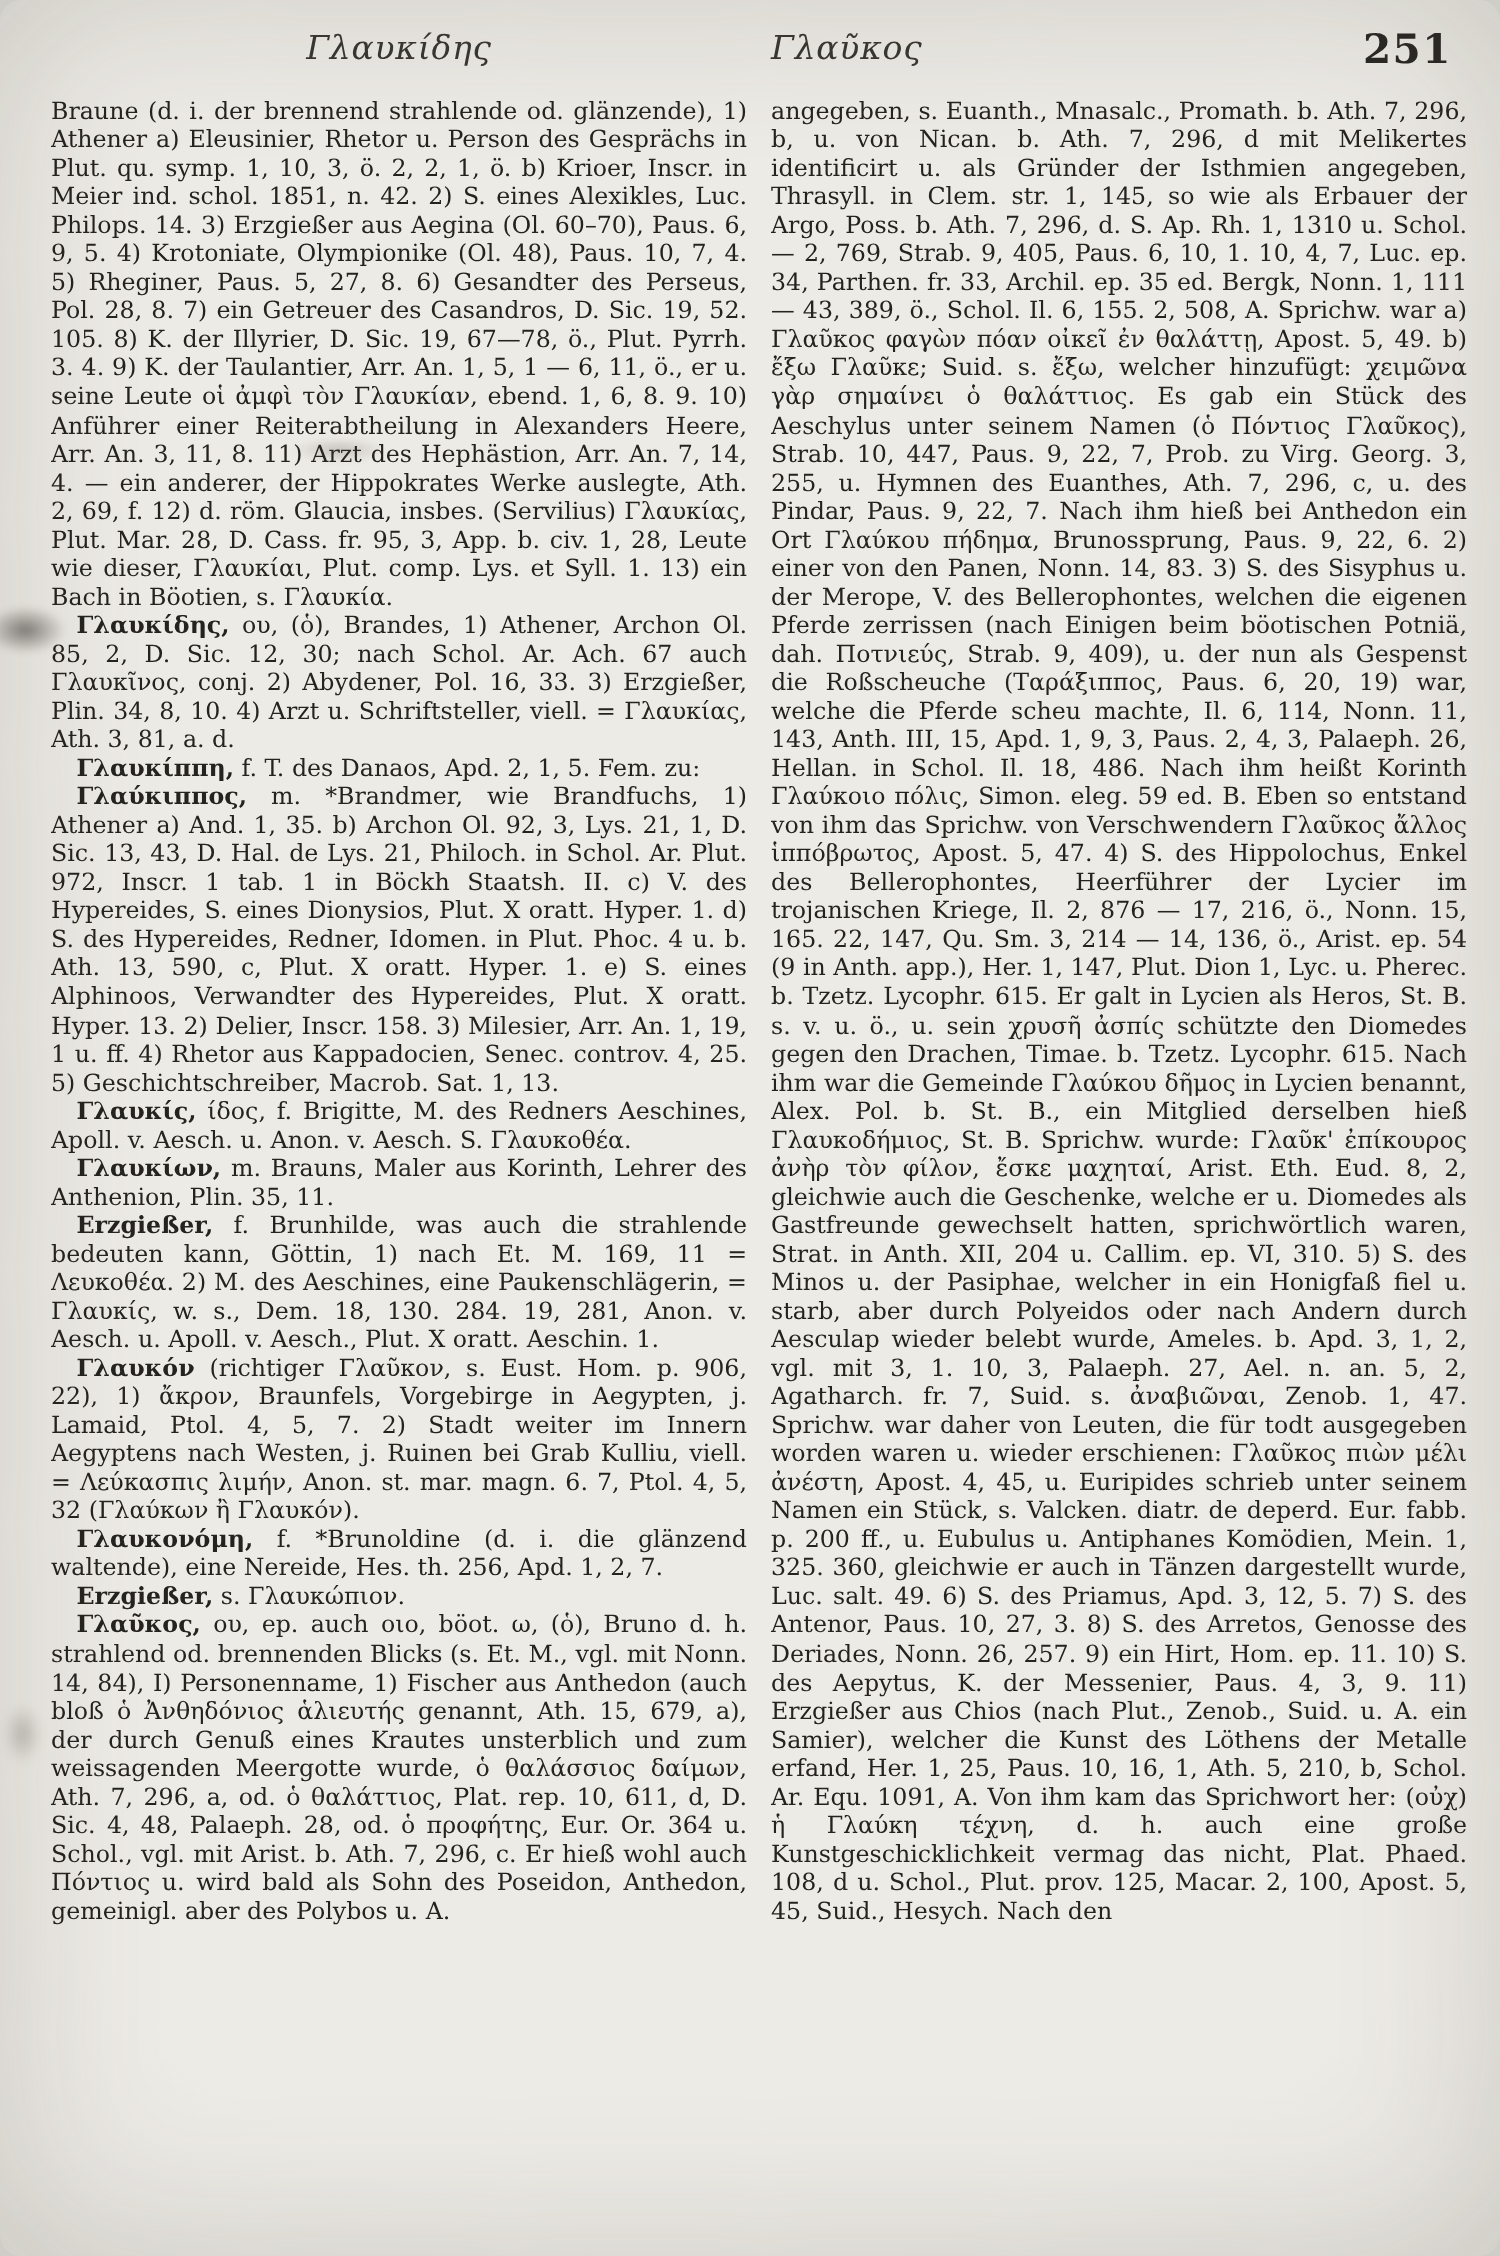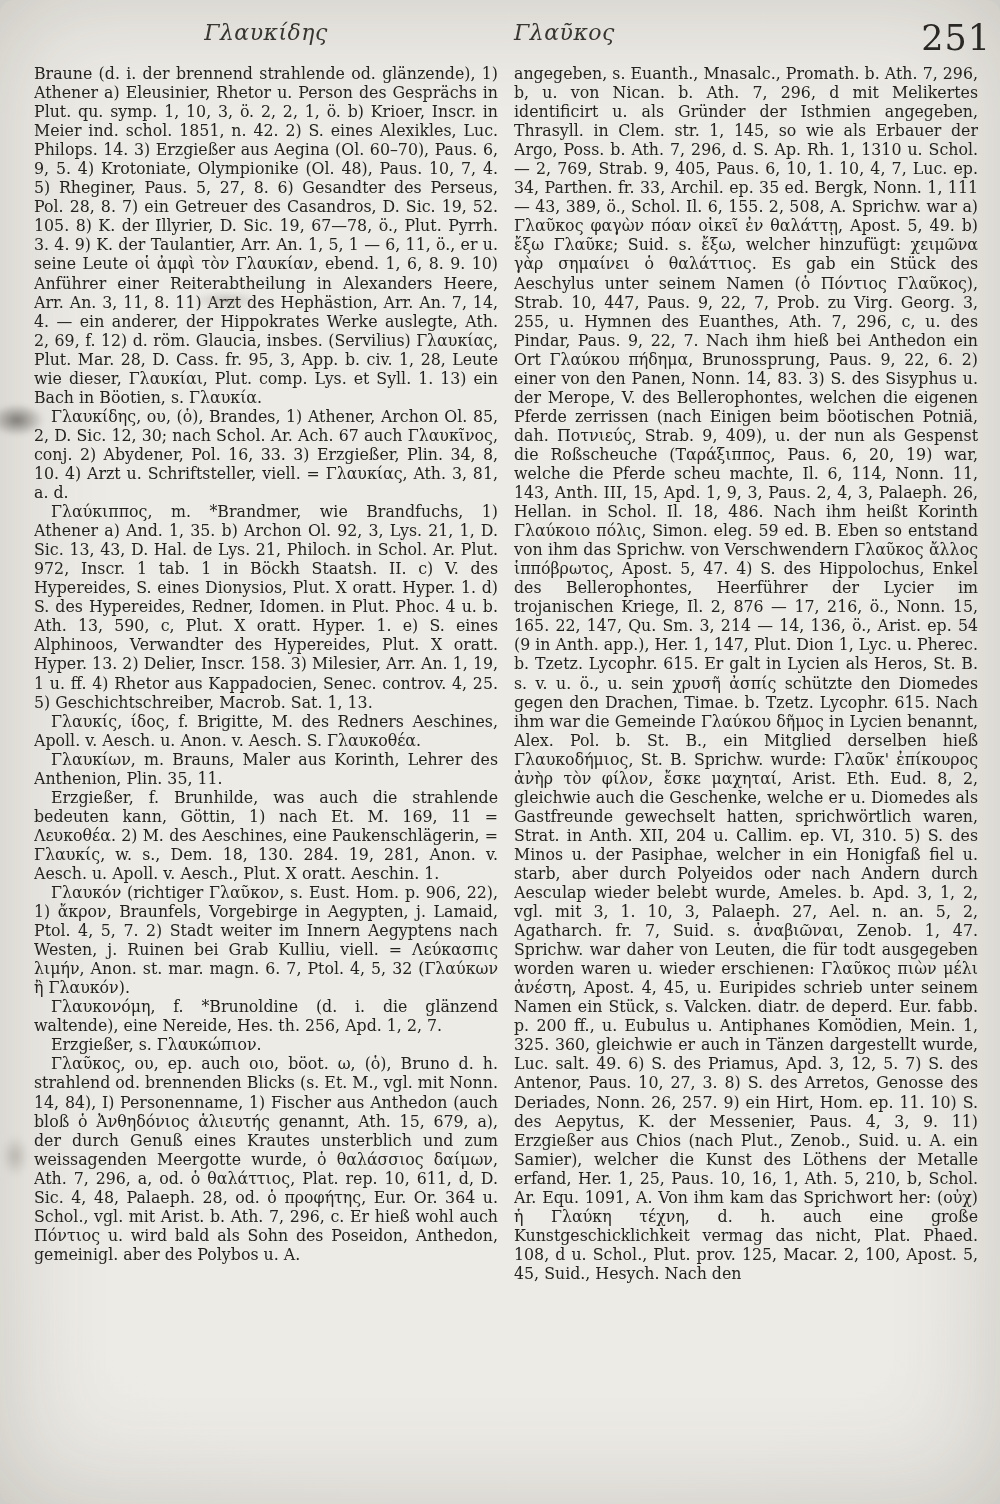--- a/index.html
+++ b/index.html
@@ -20,41 +20,41 @@
     position: absolute;
     font-style: italic;
     font-size: 22px;
     letter-spacing: 0.5px;
     color: #383630;
   }
   .head-left  { left: 34px;  width: 464px; text-align: center; }
   .head-right { left: 514px; width: 360px; text-align: left; }
   .page-num {
     position: absolute;
-    right: 9px; top: -2px;
-    font-size: 35px;
-    font-weight: normal;
+    right: 32px; top: -2px;
+    font-size: 27px;
+    font-weight: bold;
     letter-spacing: 1px;
     color: #2a2824;
   }
   .columns {
     position: absolute;
     top: 64px; left: 34px;
     width: 944px; height: 1424px;
     display: flex;
     gap: 16px;
     text-align: justify;
     font-size: 15.8px;
     line-height: 19.05px;
   }
   .col { width: 464px; overflow: hidden; }
   .col p { margin: 0; }
   p.entry { text-indent: 17px; }
   p.cont  { text-indent: 0; }
-  .lemma { font-weight: normal; }
+  .lemma { font-weight: bold; }
   .smudge { position: absolute; pointer-events: none; }
   .smudge-1 {
     left: -10px; top: 404px; width: 54px; height: 32px;
     background: radial-gradient(closest-side, rgba(45,42,38,0.55), rgba(45,42,38,0));
     filter: blur(2px);
   }
   .smudge-2 {
     left: 194px; top: 292px; width: 64px; height: 16px;
     background: radial-gradient(closest-side, rgba(70,66,60,0.25), rgba(70,66,60,0));
     filter: blur(2px);
@@ -75,20 +75,23 @@
     <div class="greek-head head-right">Γλαῦκος</div>
     <div class="page-num">251</div>
   </div>
 
   <div class="columns">
 
     <div class="col">
       <p class="cont">Braune (d. i. der brennend strahlende od. glänzende), 1) Athener a) Eleusinier, Rhetor u. Person des Gesprächs in Plut. qu. symp. 1, 10, 3, ö. 2, 2, 1, ö. b) Krioer, Inscr. in Meier ind. schol. 1851, n. 42. 2) S. eines Alexikles, Luc. Philops. 14. 3) Erzgießer aus Aegina (Ol. 60–70), Paus. 6, 9, 5. 4) Krotoniate, Olympionike (Ol. 48), Paus. 10, 7, 4. 5) Rheginer, Paus. 5, 27, 8. 6) Gesandter des Perseus, Pol. 28, 8. 7) ein Getreuer des Casandros, D. Sic. 19, 52. 105. 8) K. der Illyrier, D. Sic. 19, 67—78, ö., Plut. Pyrrh. 3. 4. 9) K. der Taulantier, Arr. An. 1, 5, 1 — 6, 11, ö., er u. seine Leute οἱ ἀμφὶ τὸν Γλαυκίαν, ebend. 1, 6, 8. 9. 10) Anführer einer Reiterabtheilung in Alexanders Heere, Arr. An. 3, 11, 8. 11) Arzt des Hephästion, Arr. An. 7, 14, 4. — ein anderer, der Hippokrates Werke auslegte, Ath. 2, 69, f. 12) d. röm. Glaucia, insbes. (Servilius) Γλαυκίας, Plut. Mar. 28, D. Cass. fr. 95, 3, App. b. civ. 1, 28, Leute wie dieser, Γλαυκίαι, Plut. comp. Lys. et Syll. 1. 13) ein Bach in Böotien, s. Γλαυκία.</p>
       <p class="entry">
         <span class="lemma">Γλαυκίδης,</span><span> ου, (ὁ), Brandes, 1) Athener, Archon Ol. 85, 2, D. Sic. 12, 30; nach Schol. Ar. Ach. 67 auch Γλαυκῖνος, conj. 2) Abydener, Pol. 16, 33. 3) Erzgießer, Plin. 34, 8, 10. 4) Arzt u. Schriftsteller, viell. = Γλαυκίας, Ath. 3, 81, a. d.</span>
+      </p>
+      <p class="entry">
+        <span class="lemma">Γλαυκίππη,</span><span> f. T. des Danaos, Apd. 2, 1, 5. Fem. zu:</span>
       </p>
       <p class="entry">
         <span class="lemma">Γλαύκιππος,</span><span> m. *Brandmer, wie Brandfuchs, 1) Athener a) And. 1, 35. b) Archon Ol. 92, 3, Lys. 21, 1, D. Sic. 13, 43, D. Hal. de Lys. 21, Philoch. in Schol. Ar. Plut. 972, Inscr. 1 tab. 1 in Böckh Staatsh. II. c) V. des Hypereides, S. eines Dionysios, Plut. X oratt. Hyper. 1. d) S. des Hypereides, Redner, Idomen. in Plut. Phoc. 4 u. b. Ath. 13, 590, c, Plut. X oratt. Hyper. 1. e) S. eines Alphinoos, Verwandter des Hypereides, Plut. X oratt. Hyper. 13. 2) Delier, Inscr. 158. 3) Milesier, Arr. An. 1, 19, 1 u. ff. 4) Rhetor aus Kappadocien, Senec. controv. 4, 25. 5) Geschichtschreiber, Macrob. Sat. 1, 13.</span>
       </p>
       <p class="entry">
         <span class="lemma">Γλαυκίς,</span><span> ίδος, f. Brigitte, M. des Redners Aeschines, Apoll. v. Aesch. u. Anon. v. Aesch. S. Γλαυκοθέα.</span>
       </p>
       <p class="entry">
         <span class="lemma">Γλαυκίων,</span><span> m. Brauns, Maler aus Korinth, Lehrer des Anthenion, Plin. 35, 11.</span>
       </p>

